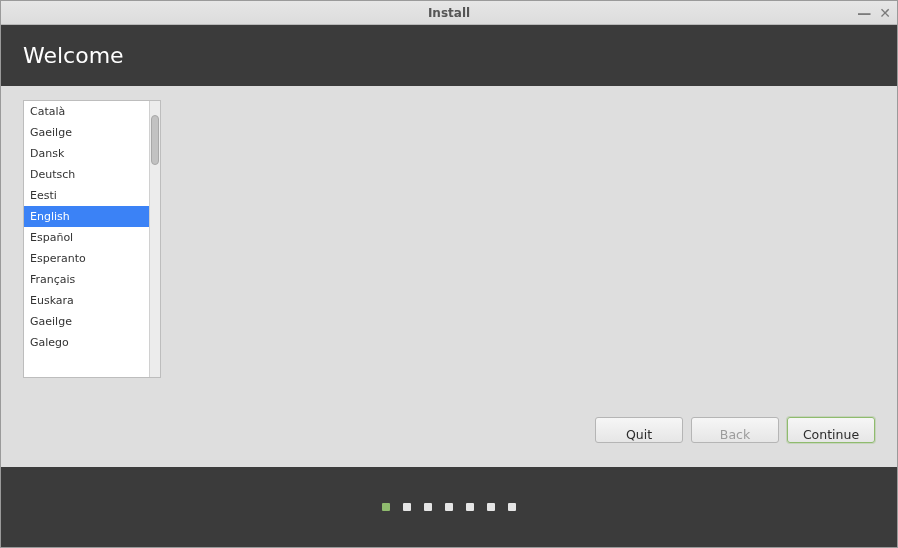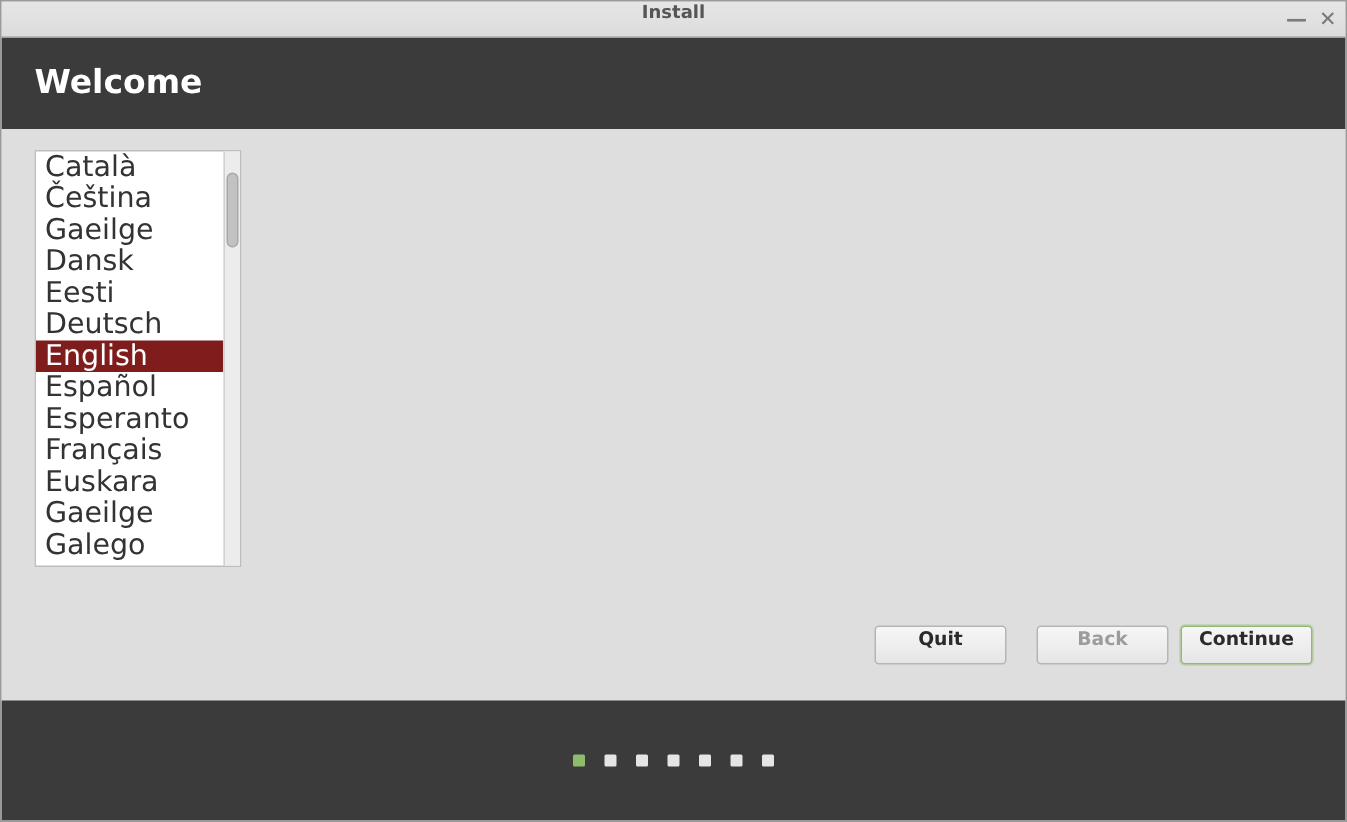--- a/index.html
+++ b/index.html
@@ -4,21 +4,21 @@
 <style>
   * { box-sizing: border-box; margin: 0; padding: 0; }
   html, body { width: 898px; height: 548px; overflow: hidden; font-family: "DejaVu Sans", "Liberation Sans", sans-serif; }
   body { background: #d9d9d9; border: 1px solid #9a9a9a; display: flex; flex-direction: column; }
 
   .titlebar {
     height: 24px;
     background: linear-gradient(to bottom, #e6e6e6, #dcdcdc);
     border-bottom: 1px solid #b8b8b8;
     display: flex;
-    align-items: flex-start;
+    align-items: center;
     justify-content: center;
     position: relative;
     font-size: 12px;
     color: #555;
     font-weight: bold;
   }
   .titlebar .controls {
     position: absolute;
     right: 6px;
     top: 0;
@@ -28,21 +28,21 @@
     gap: 8px;
     color: #7a7a7a;
   }
   .titlebar .controls span { font-size: 14px; cursor: pointer; line-height: 1; }
 
   .header {
     background: #3b3b3b;
     color: #fff;
     padding: 18px 22px;
     font-size: 22px;
-    font-weight: 700;
+    font-weight: 400;
   }
 
   .content {
     flex: 1;
     background: #dedede;
     padding: 14px 22px 10px 22px;
     display: flex;
     flex-direction: column;
   }
 
@@ -50,30 +50,30 @@
     width: 138px;
     height: 278px;
     background: #fff;
     border: 1px solid #bdbdbd;
     display: flex;
     position: relative;
   }
   .list {
     flex: 1;
     overflow: hidden;
-    font-size: 19px;
+    font-size: 11px;
     color: #333;
   }
   .list-item {
     padding: 3px 6px;
     line-height: 15px;
     cursor: pointer;
   }
   .list-item.selected {
-    background: #7f1d1d;
+    background: #3b82f6;
     color: #fff;
   }
   .scrollbar {
     width: 11px;
     background: #ececec;
     border-left: 1px solid #d0d0d0;
     position: relative;
   }
   .scroll-thumb {
     position: absolute;
@@ -91,32 +91,30 @@
     justify-content: flex-end;
     gap: 8px;
     padding: 10px 0 14px 0;
   }
   .btn {
     min-width: 88px;
     height: 26px;
     border-radius: 3px;
     font-size: 12.5px;
     display: flex;
-    align-items: flex-start;
+    align-items: flex-end;
     justify-content: center;
     cursor: pointer;
     background: linear-gradient(to bottom, #f6f6f6, #e6e6e6);
     border: 1px solid #b5b5b5;
     color: #2b2b2b;
-    font-weight: bold;
   }
   .btn.disabled {
     color: #9c9c9c;
     cursor: default;
-    margin-left: 12px;
   }
   .btn.primary {
     border: 1px solid #8fbb6e;
     box-shadow: 0 0 0 1px rgba(143,187,110,0.3);
   }
 
   .footer {
     height: 80px;
     background: #3b3b3b;
     display: flex;
@@ -143,25 +141,24 @@
 </div>
 
 <div class="header">
   <span>Welcome</span>
 </div>
 
 <div class="content">
   <div class="list-wrap">
     <div class="list" id="lang-list">
         <div class="list-item">Català</div>
-        <div class="list-item">Čeština</div>
         <div class="list-item">Gaeilge</div>
         <div class="list-item">Dansk</div>
+        <div class="list-item">Deutsch</div>
         <div class="list-item">Eesti</div>
-        <div class="list-item">Deutsch</div>
         <div class="list-item selected">English</div>
         <div class="list-item">Español</div>
         <div class="list-item">Esperanto</div>
         <div class="list-item">Français</div>
         <div class="list-item">Euskara</div>
         <div class="list-item">Gaeilge</div>
         <div class="list-item">Galego</div>
       </div>
     <div class="scrollbar">
       <div class="scroll-thumb"></div>

